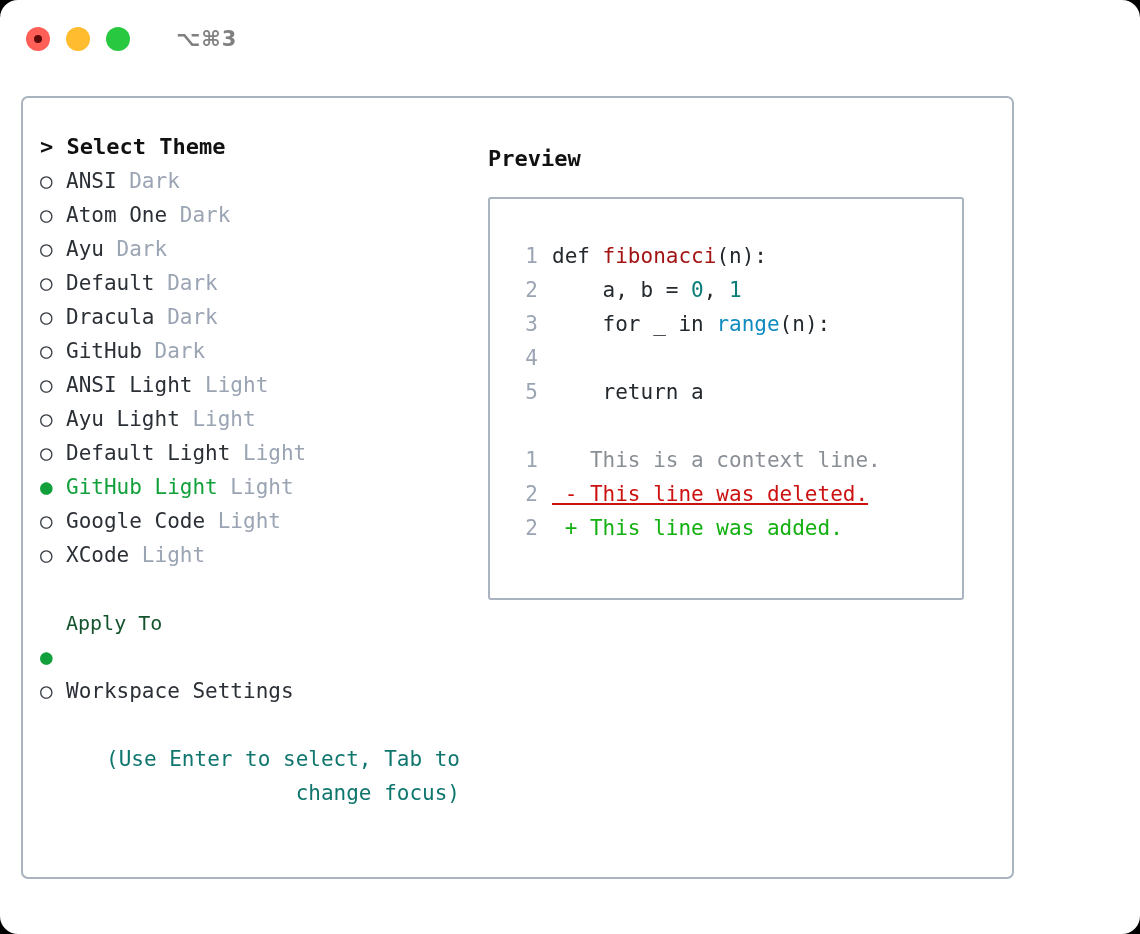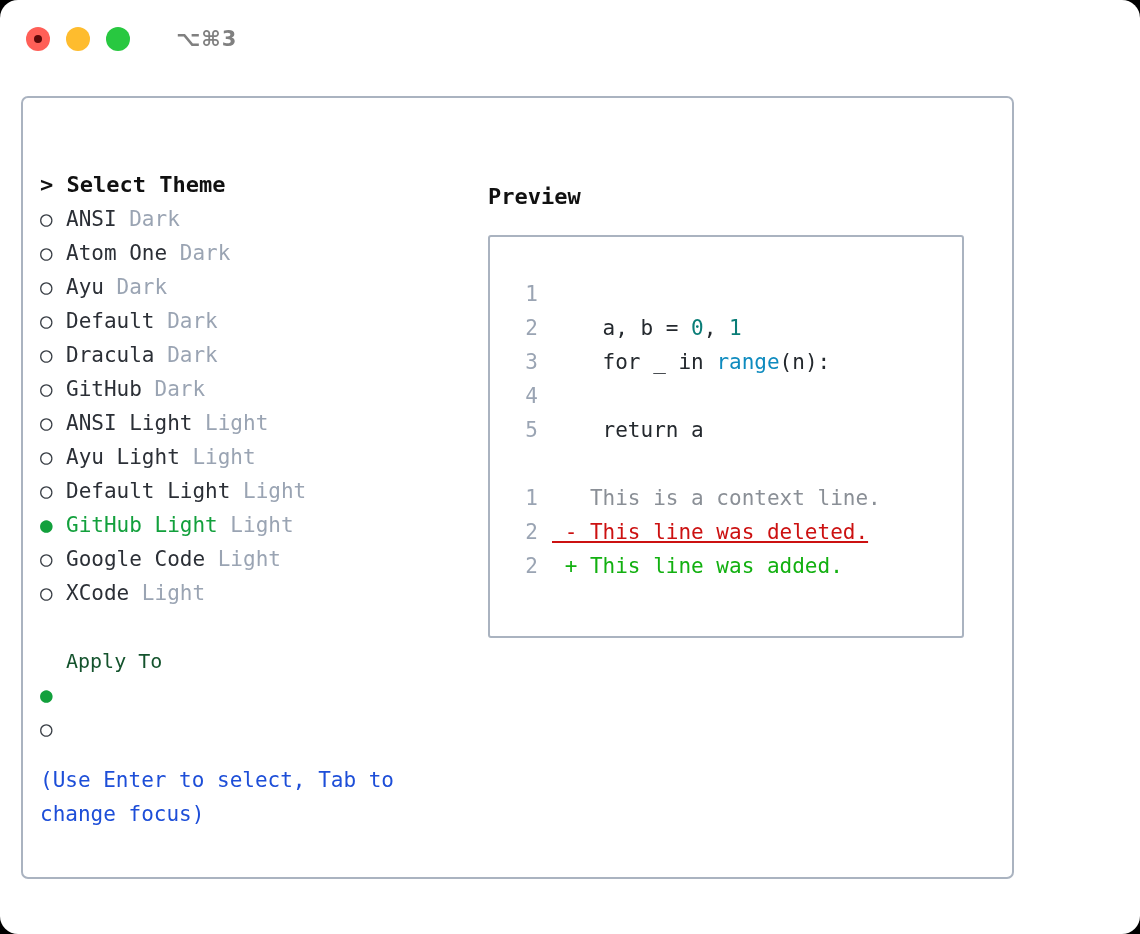--- a/index.html
+++ b/index.html
@@ -41,21 +41,21 @@
   }
   
   .dialog {
     position: absolute;
     left: 21px; top: 96px;
     width: 993px; height: 783px;
     border: 2px solid #aab3c0;
     border-radius: 7px;
     background: #ffffff;
   }
-  .panes { display: flex; padding: 70px 0 0 0; }
+  .panes { display: flex; padding: 32px 0 0 0; }
   .left-pane  { width: 465px; padding-left: 17px; }
   .right-pane { width: 520px; padding-left: 0px; }
 
   
   .list-title {
     font-size: 22px; font-weight: 700; color: #111111;
     letter-spacing: 0px; line-height: 34px; white-space: pre;
   }
   .row {
     display: flex; align-items: baseline;
@@ -70,23 +70,23 @@
   .marker.on  { color: #12a03c; }
   .name     { color: #2b2f36; }
   .name.sel { color: #12a03c; }
   .cat      { color: #9aa4b3; }
   .section-head {
     height: 34px; line-height: 34px;
     font-size: 20px; color: #14532d; padding-left: 26px; white-space: pre;
   }
   .spacer { height: 34px; }
   .hint {
-    margin-top: 17px;
-    font-size: 21px; color: #1d4ed8;
-    line-height: 34px; width: 420px;
+    margin-top: 34px;
+    font-size: 21px; color: #0f766e;
+    line-height: 34px; width: 420px; text-align: right;
   }
 
   
   .preview-title {
     font-size: 22px; font-weight: 700; color: #111111;
     line-height: 34px; margin-bottom: 0px; white-space: pre; margin-top: 12px;
   }
   .codebox {
     margin-top: 21px;
     width: 476px; height: 403px;
@@ -143,31 +143,31 @@
             <div class="row"><span class="marker off">○</span><span class="name">Default Light</span><span class="cat"> Light</span></div>
             <div class="row"><span class="marker on">●</span><span class="name sel">GitHub Light</span><span class="cat"> Light</span></div>
             <div class="row"><span class="marker off">○</span><span class="name">Google Code</span><span class="cat"> Light</span></div>
             <div class="row"><span class="marker off">○</span><span class="name">XCode</span><span class="cat"> Light</span></div>
           </div>
 
         <div class="spacer"></div>
         <div class="section-head">Apply To</div>
         <div id="apply-list">
             <div class="row"><span class="marker on">●</span></div>
-            <div class="row"><span class="marker off">○</span></div>
+            <div class="row"><span class="marker off">○</span><span class="name">Workspace Settings</span></div>
           </div>
 
         <div class="hint">(Use Enter to select, Tab to change focus)</div>
       </div>
 
       <div class="right-pane">
         <div class="preview-title">Preview</div>
         <div class="codebox">
           <div id="code-lines">
-              <div class="cline"><span class="ln">1</span></div>
+              <div class="cline"><span class="ln">1</span><span><span class="code">def </span><span class="fn">fibonacci</span><span class="code">(n):</span></span></div>
               <div class="cline"><span class="ln">2</span><span><span class="code">    a, b = </span><span class="num">0</span><span class="code">, </span><span class="num">1</span></span></div>
               <div class="cline"><span class="ln">3</span><span><span class="code">    for _ in </span><span class="bi">range</span><span class="code">(n):</span></span></div>
               <div class="cline"><span class="ln">4</span></div>
               <div class="cline"><span class="ln">5</span><span><span class="code">    return a</span></span></div>
             </div>
           <div class="blank"></div>
           <div id="diff-lines">
               <div class="cline"><span class="ln">1</span><span><span class="ctx">   This is a context line.</span></span></div>
               <div class="cline"><span class="ln">2</span><span><span class="del"> - This line was deleted.</span></span></div>
               <div class="cline"><span class="ln">2</span><span><span class="add"> + This line was added.</span></span></div>

